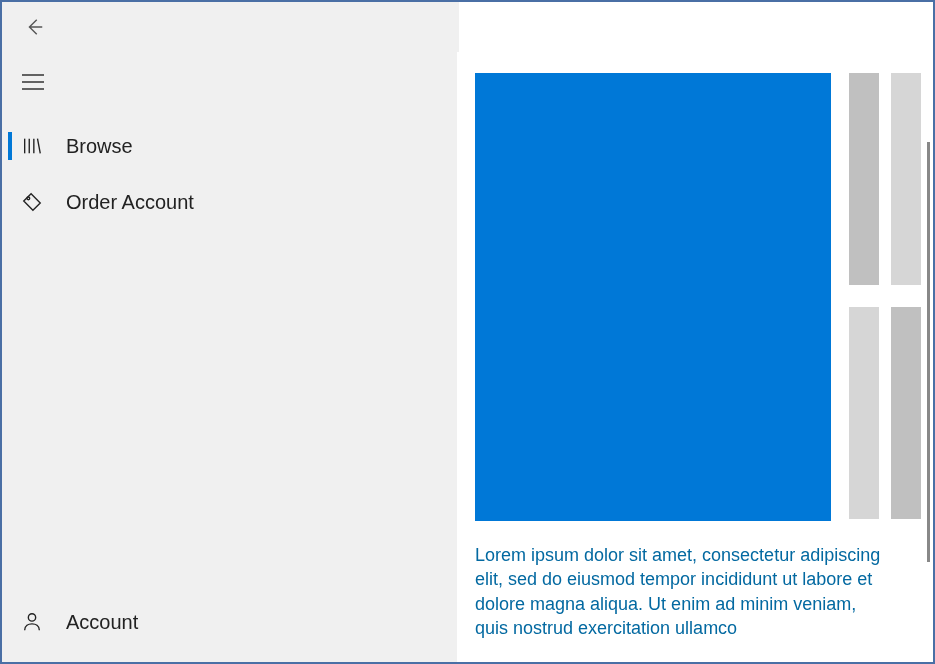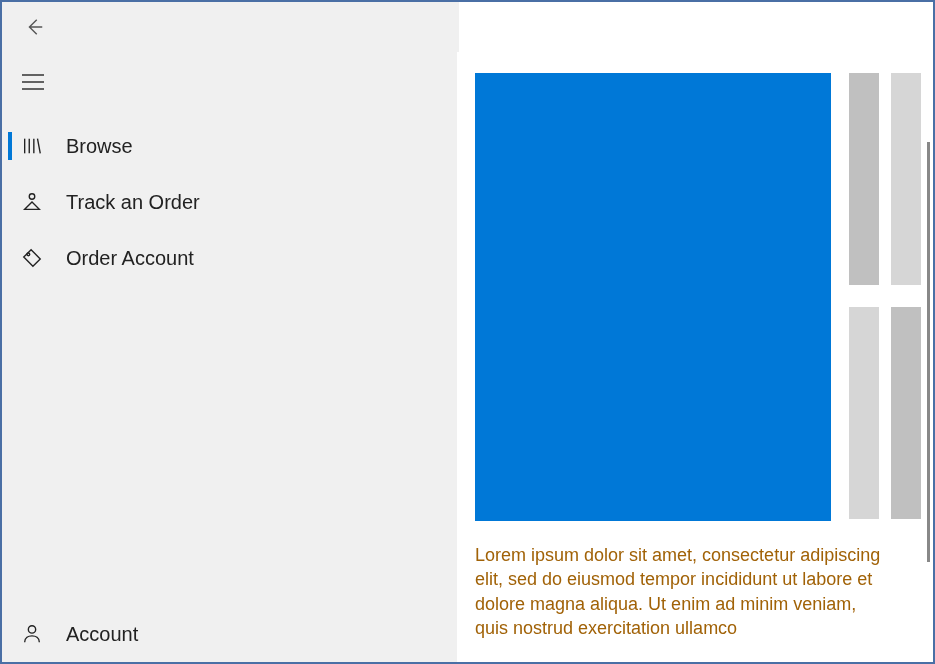--- a/index.html
+++ b/index.html
@@ -56,21 +56,21 @@
       flex: 1;
     }
     .nav-top {
       display: flex;
       flex-direction: column;
     }
     .nav-bottom {
       margin-top: auto;
       display: flex;
       flex-direction: row;
-      padding-bottom: 0;
+      padding-bottom: 12px;
     }
     .nav-item {
       display: flex;
       align-items: center;
       height: 56px;
       padding: 0 18px;
       cursor: pointer;
       position: relative;
       color: #222;
       font-size: 20px;
@@ -142,21 +142,21 @@
       right: 3px;
       top: 90px;
       width: 3px;
       height: 420px;
       background: #888;
     }
     .body-text {
       margin-top: 22px;
       font-size: 18px;
       line-height: 1.35;
-      color: #a16207;
+      color: #0369a1;
       padding-right: 30px;
     }
   </style>
 </head>
 <body>
 
 <div class="top-bar">
   <div class="back-btn">
     <svg width="22" height="22" viewBox="0 0 24 24" fill="none" stroke="currentColor" stroke-width="1.5">
       <path d="M15 4 L7 12 L15 20 M7 12 L21 12"></path>
@@ -181,29 +181,20 @@
             <svg width="22" height="22" viewBox="0 0 24 24" fill="none" stroke="currentColor" stroke-width="1.5">
               <line x1="4" y1="4" x2="4" y2="20"></line>
               <line x1="9" y1="4" x2="9" y2="20"></line>
               <line x1="14" y1="4" x2="14" y2="20"></line>
               <line x1="18" y1="4" x2="21" y2="20"></line>
             </svg>
           </span>
           <span class="nav-label">Browse</span>
         </div>
 
-        <div class="nav-item">
-          <span class="nav-icon">
-            <svg width="22" height="22" viewBox="0 0 24 24" fill="none" stroke="currentColor" stroke-width="1.5">
-              <circle cx="12" cy="6" r="3"></circle>
-              <path d="M4 20 L12 12 L20 20 Z"></path>
-            </svg>
-          </span>
-          <span class="nav-label">Track an Order</span>
-        </div>
 
         <div class="nav-item">
           <span class="nav-icon">
             <svg width="22" height="22" viewBox="0 0 24 24" fill="none" stroke="currentColor" stroke-width="1.5">
               <path d="M3 11 L11 3 L21 13 L13 21 Z"></path>
               <circle cx="8" cy="8" r="1.5"></circle>
             </svg>
           </span>
           <span class="nav-label">Order Account</span>
         </div>

